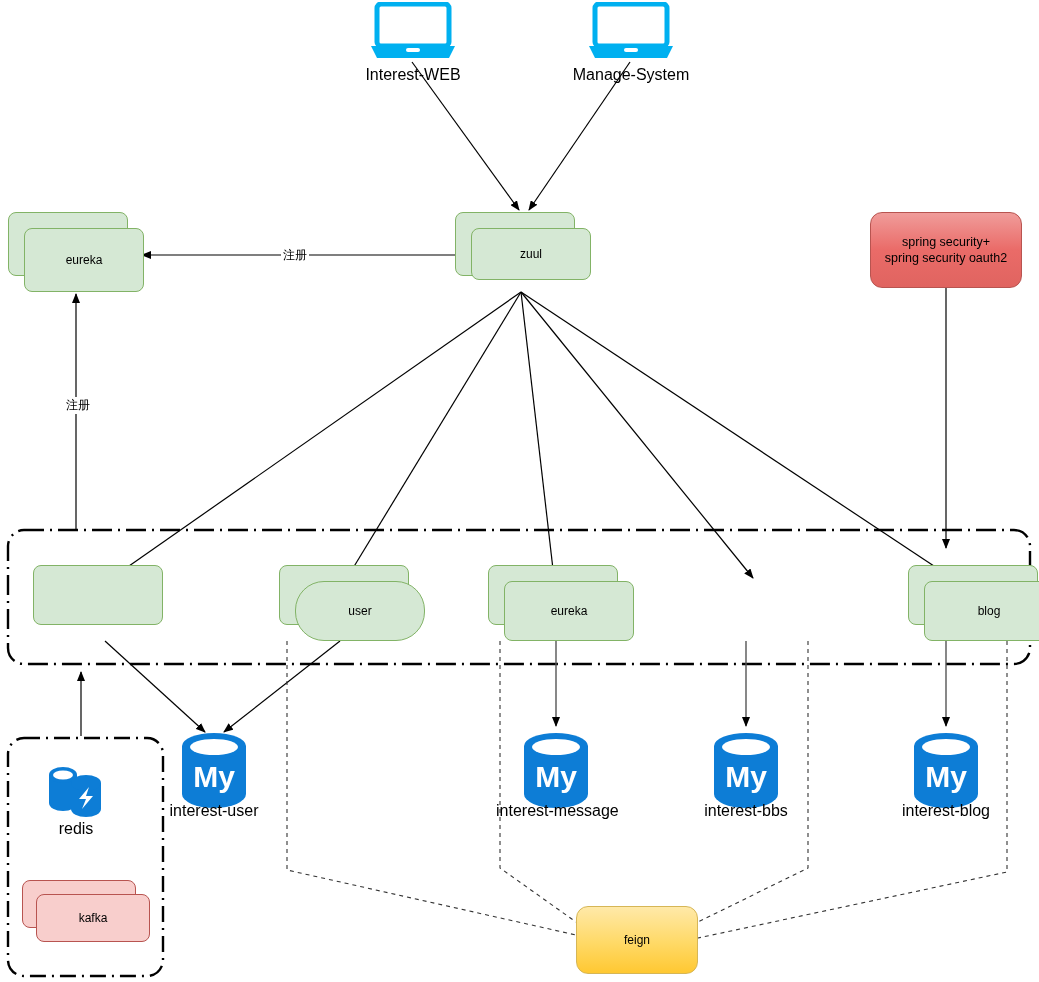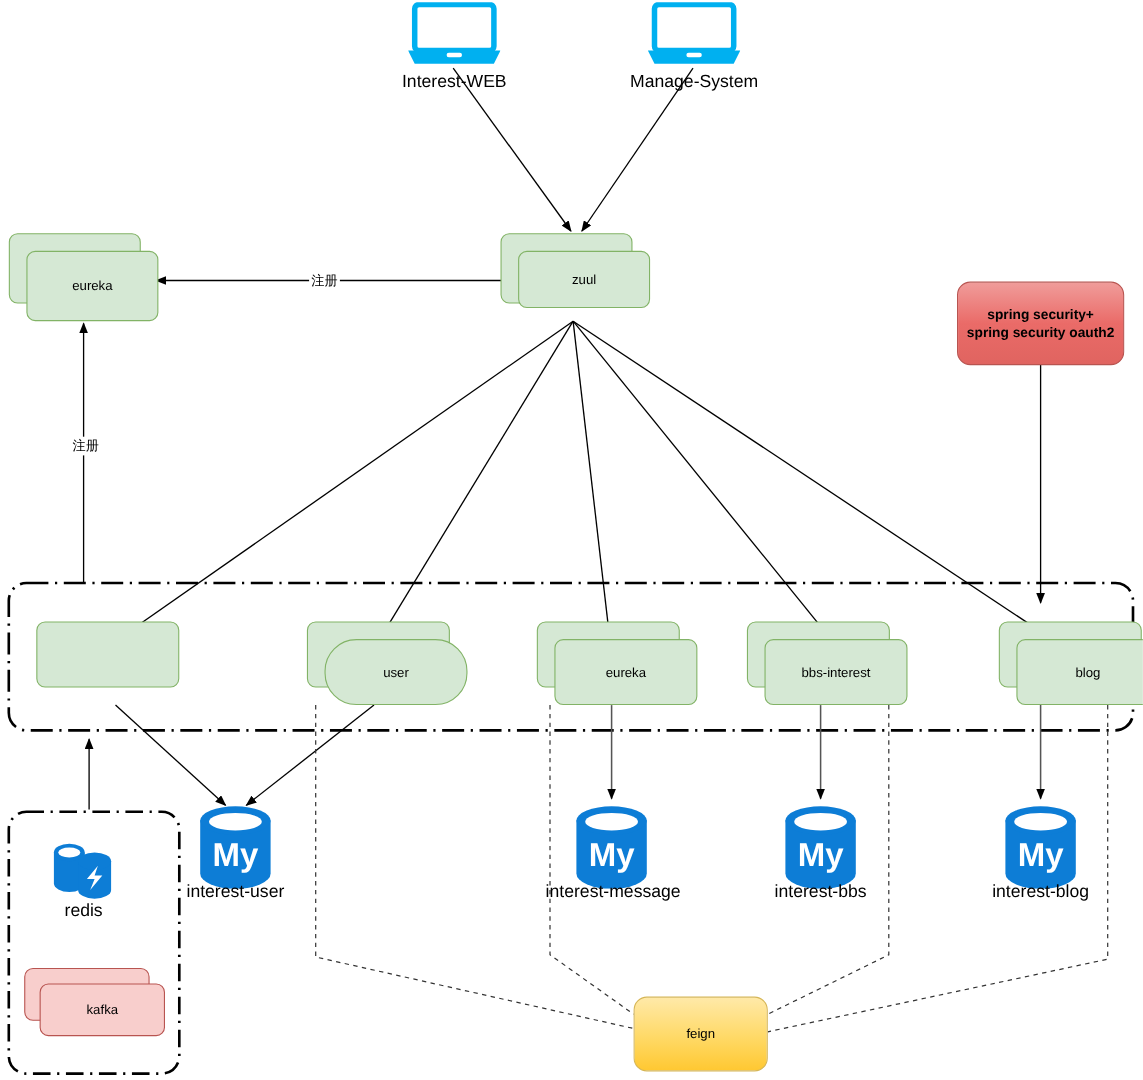--- a/index.html
+++ b/index.html
@@ -64,25 +64,24 @@
     border-radius: 12px;
     box-sizing: border-box;
     display: flex;
     align-items: center;
     justify-content: center;
     text-align: center;
   }
   .roundbox.security {
     background: linear-gradient(to bottom, #f09c9a 0%, #ea6b68 50%, #e06460 100%);
     border: 1px solid #b85450;
-    font-weight: bold;
+    font-weight: normal;
     font-size: 12.5px;
     color: #000;
     line-height: 1.3;
-    margin-top: 44px;
   }
   .roundbox.feign {
     background: linear-gradient(to bottom, #ffe9a8 0%, #ffd966 55%, #ffc832 100%);
     border: 1px solid #d6b656;
     font-size: 12px;
     color: #000;
   }
   
   .caption {
     position: absolute;
@@ -206,26 +205,20 @@
     </div>
   </div>
 
   <div class="stack" style="left:488px; top:565px; width:146px; height:76px;">
     <div class="back" style="width:130px; height:60px;"></div>
     <div class="front" style="left:16px; top:16px; width:130px; height:60px;">
       <span class="label">eureka</span>
     </div>
   </div>
 
-  <div class="stack" style="left:679px; top:565px; width:146px; height:76px;">
-    <div class="back" style="width:130px; height:60px;"></div>
-    <div class="front" style="left:16px; top:16px; width:130px; height:60px;">
-      <span class="label">bbs-interest</span>
-    </div>
-  </div>
 
   <div class="stack" style="left:878px; top:565px; width:146px; height:76px;margin-left:30px;">
     <div class="back" style="width:130px; height:60px;"></div>
     <div class="front" style="left:16px; top:16px; width:130px; height:60px;">
       <span class="label">blog</span>
     </div>
   </div>
 
   <div class="icon-wrap" style="left:176px; top:732px;">
     <svg width="76" height="76" viewBox="0 0 76 76">

